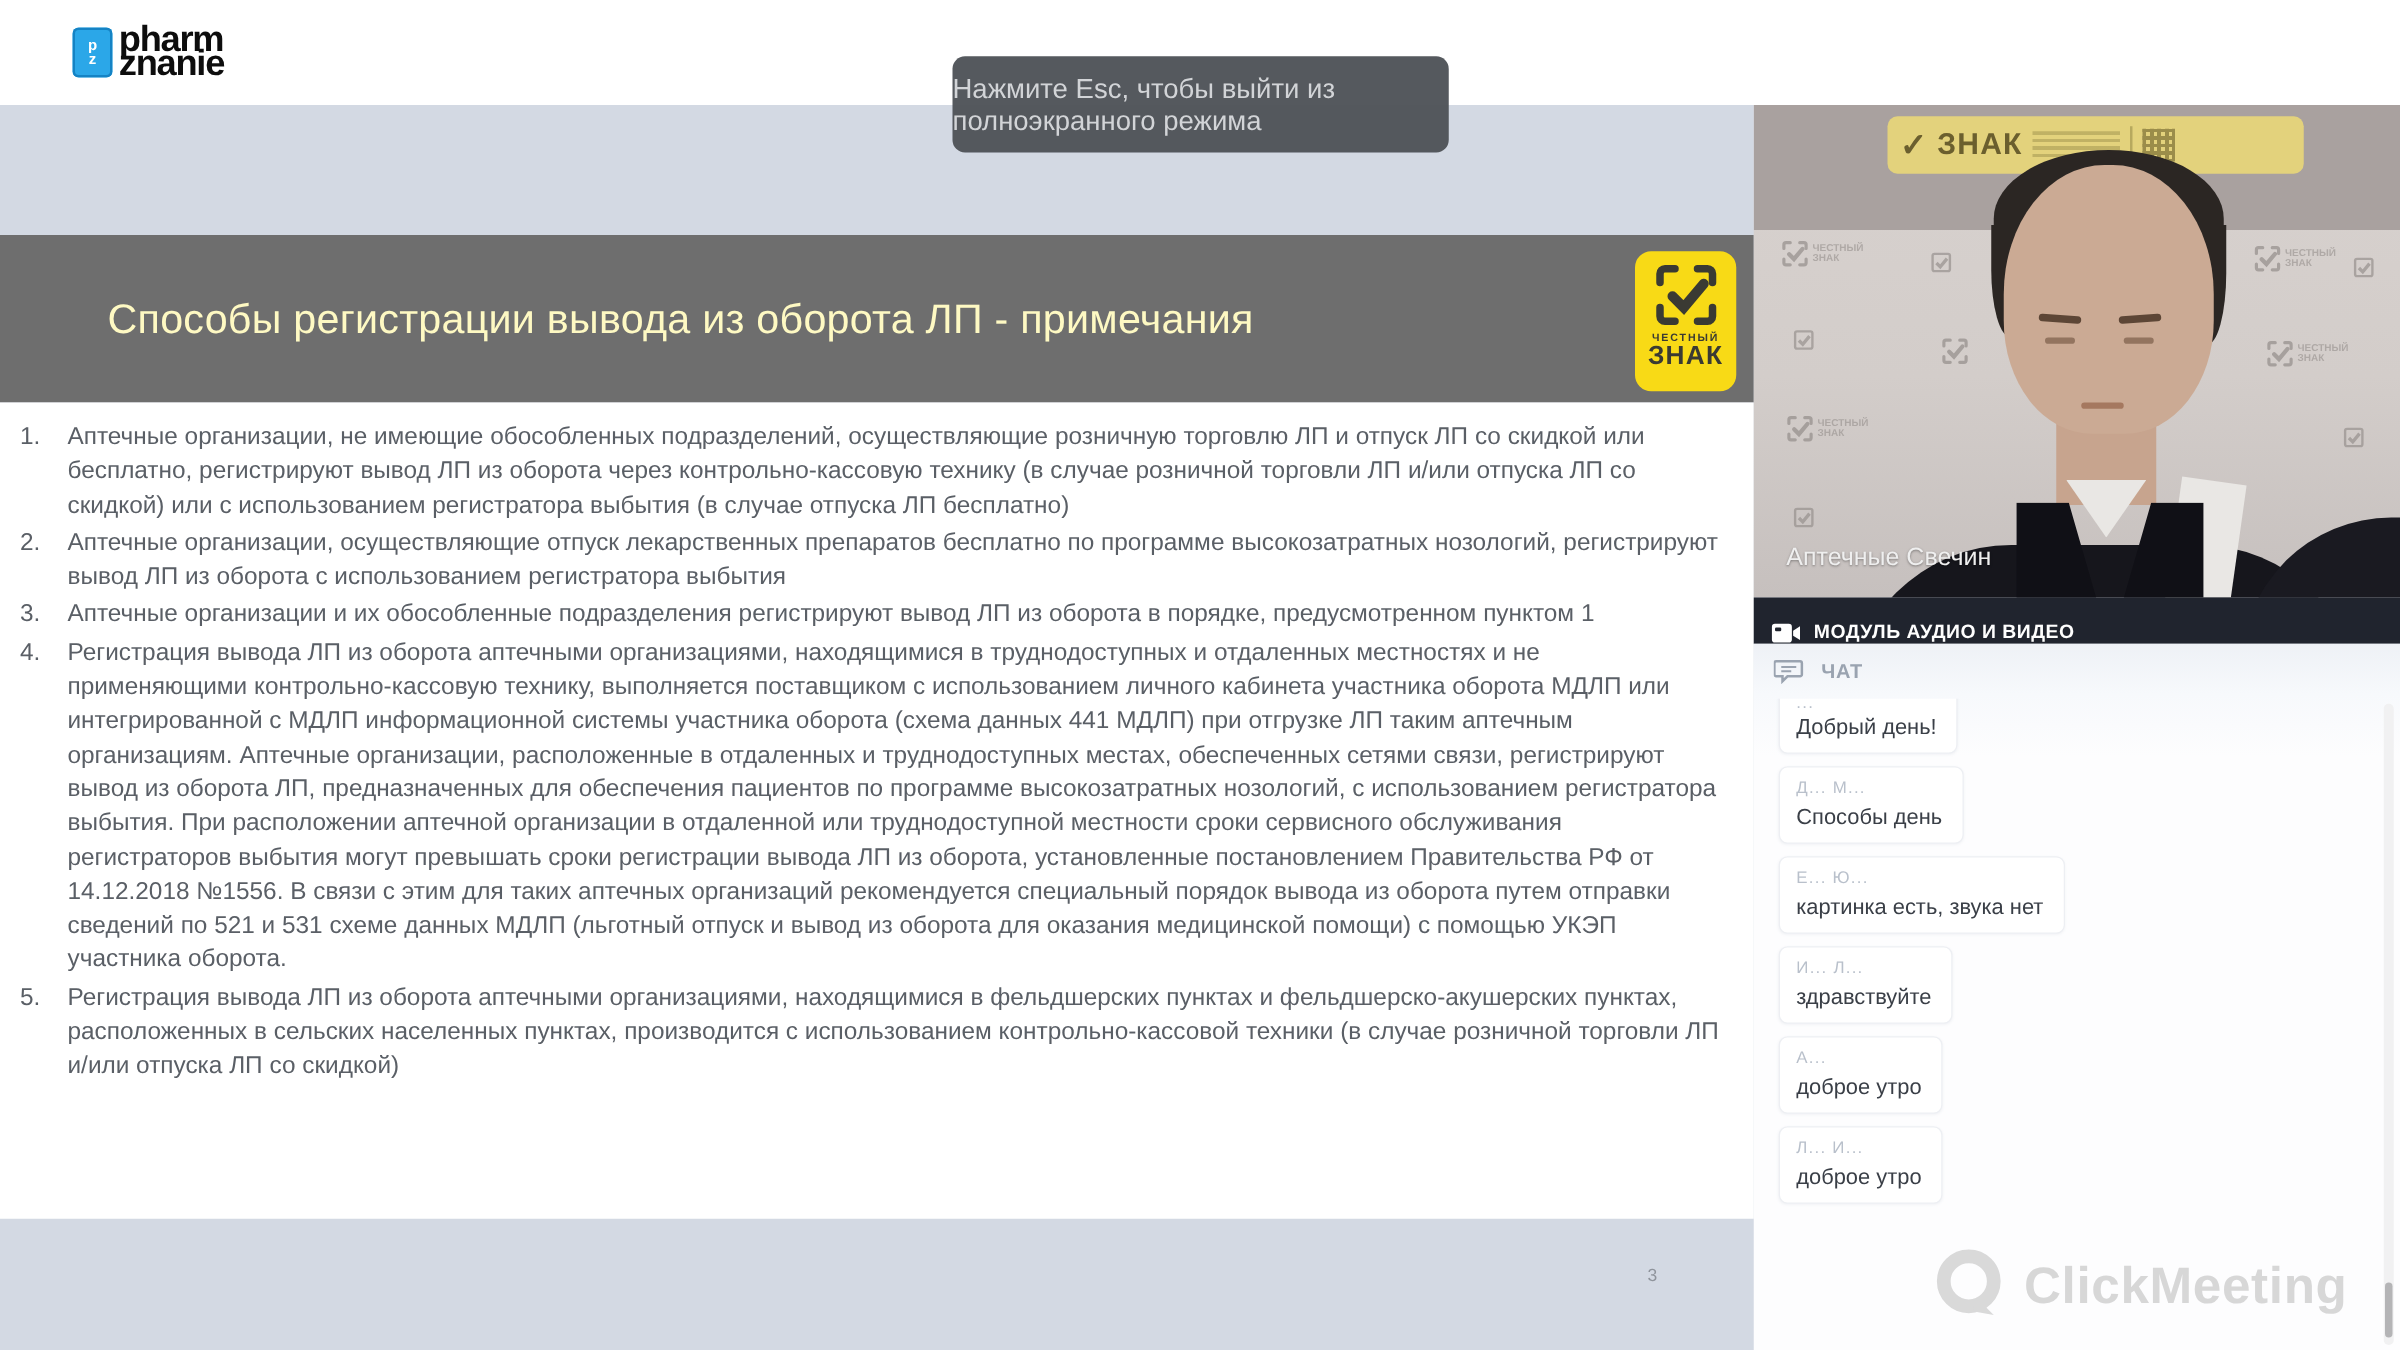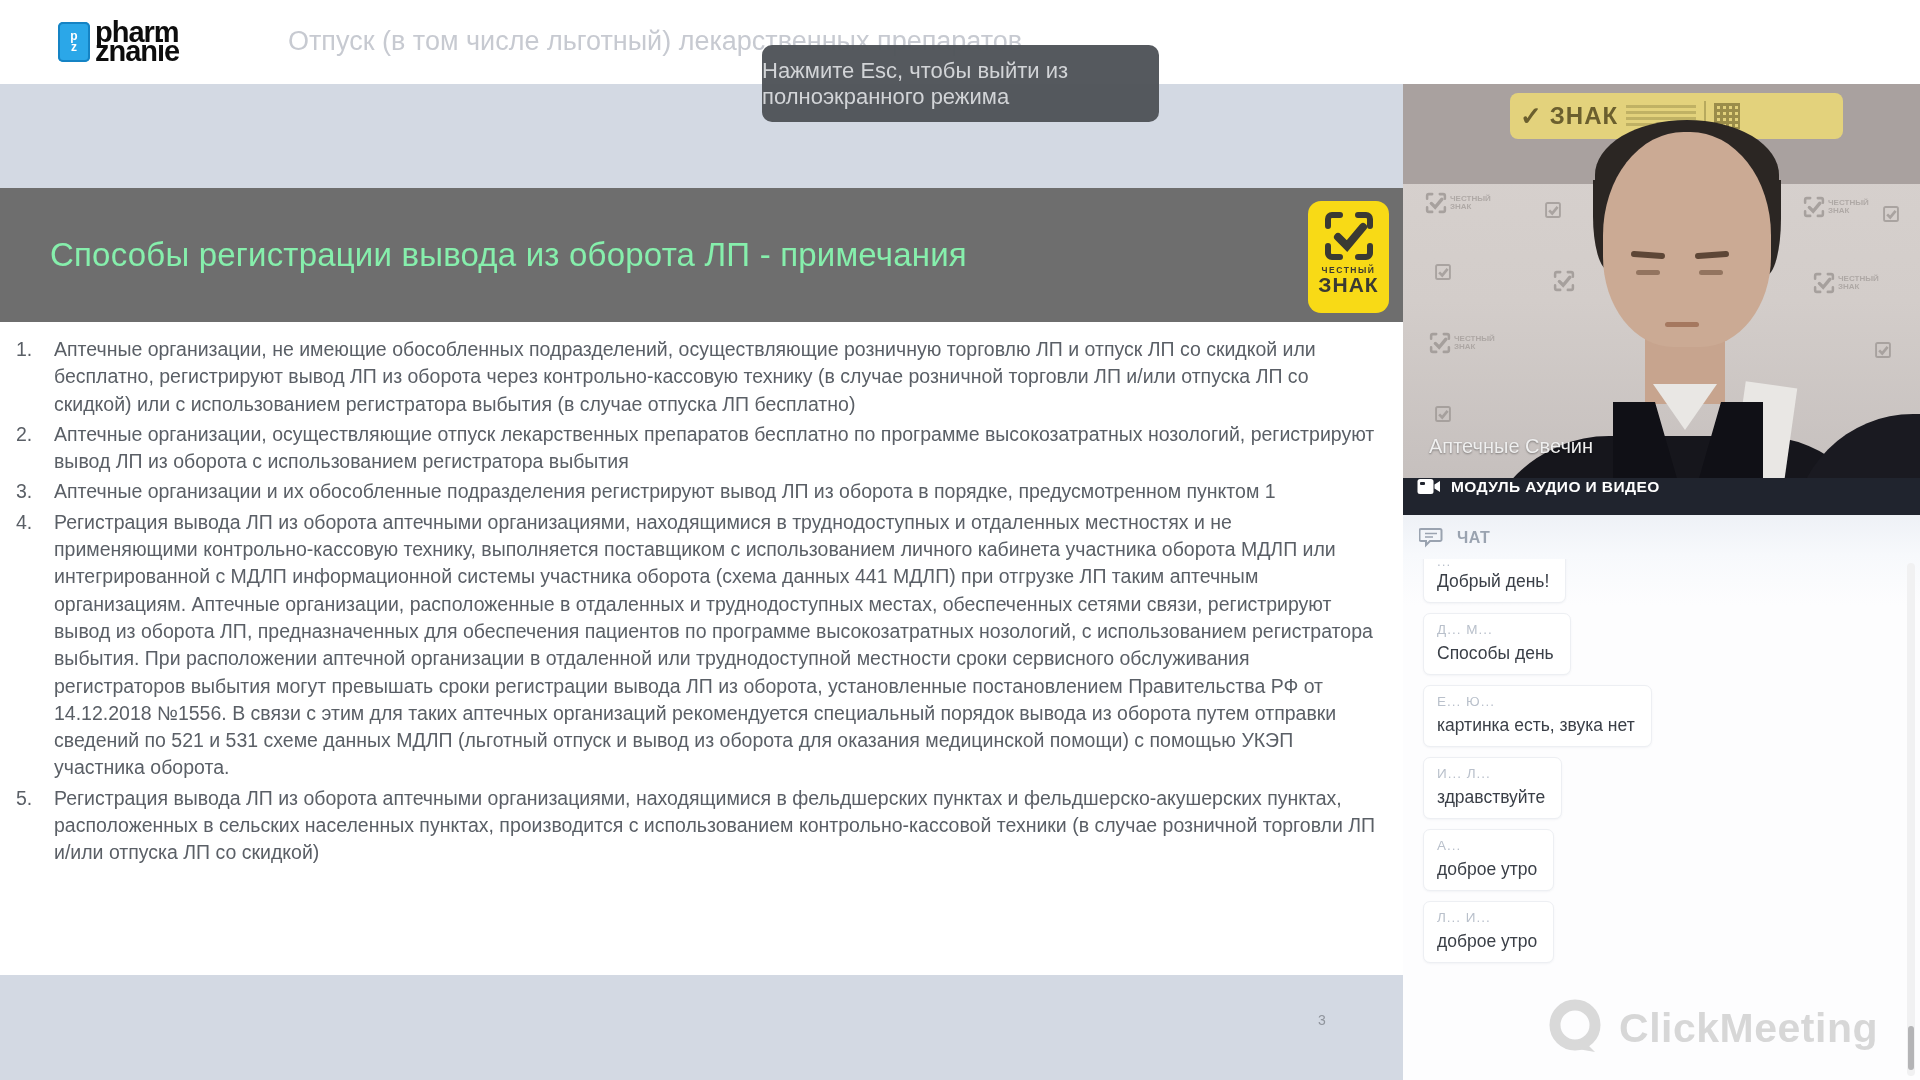--- a/index.html
+++ b/index.html
@@ -13,21 +13,21 @@
   .logo-text { color:#0d0d0d; font-weight:bold; font-size:29px; line-height:19px; letter-spacing:-1px; }
   .webinar-title { position:absolute; left:288px; top:26px; font-size:27px; color:#c7cad1; font-weight:400; white-space:nowrap; }
 
   
   .tooltip { position:absolute; left:762px; top:45px; width:397px; height:77px; background:rgba(80,84,89,0.97); border-radius:10px; display:flex; align-items:center; justify-content:center; z-index:10; }
   .tooltip span { color:#d2d4d7; font-size:22px; }
 
   
   .slide-zone { position:absolute; left:0; top:84px; width:1403px; height:996px; background:#d3d9e3; }
   .slide-titlebar { position:absolute; left:0; top:104px; width:1403px; height:134px; background:#6e6e6e; display:flex; align-items:center; }
-  .slide-title { color:#86efac; font-size:33px; padding-left:50px; letter-spacing:0.2px; }
+  .slide-title { color:#fef9c3; font-size:33px; padding-left:86px; letter-spacing:0.2px; }
   .slide-body { position:absolute; left:0; top:238px; width:1403px; height:653px; background:#ffffff; padding:14px 26px 0 14px; }
   .slide-list { width:100%; }
   .slide-item { display:flex; color:#5a5f66; font-size:19.5px; line-height:1.4; margin-bottom:3px; }
   .slide-item .num { width:40px; flex:0 0 40px; text-align:left; padding-left:2px; }
   .slide-item .txt { flex:1; }
   .page-number { position:absolute; left:1318px; top:690px; color:#8f949c; font-size:14px; }
 
   
   .hz-badge { position:absolute; left:1308px; top:117px; width:81px; height:112px; background:#f8da16; border-radius:13px; z-index:2; display:flex; flex-direction:column; align-items:center; padding-top:9px; }
   .hz-badge .hz-small { color:#3a3a33; font-size:8.5px; font-weight:bold; letter-spacing:1.5px; margin-top:3px; }
@@ -62,21 +62,21 @@
   .eye.l { left:233px; top:186px; }
   .eye.r { left:296px; top:186px; }
   .mouth { position:absolute; left:262px; top:238px; width:34px; height:5px; background:#a5785f; border-radius:3px; }
   .presenter-body { position:absolute; left:76px; top:352px; width:410px; height:130px; background:#16161c; border-radius:150px 150px 0 0; }
   .presenter-shirt { position:absolute; left:330px; top:300px; width:52px; height:180px; background:#e9e7e4; transform:rotate(8deg); }
   .presenter-body2 { position:absolute; left:390px; top:330px; width:160px; height:150px; background:#1a1a21; border-radius:120px 0 0 0; }
   .collar { position:absolute; left:250px; top:300px; width:64px; height:46px; background:#e9e7e4; clip-path:polygon(0 0, 100% 0, 50% 100%); }
   .lapel { position:absolute; left:210px; top:318px; width:150px; height:164px; background:#101016; clip-path:polygon(0 0, 28% 0, 50% 70%, 72% 0, 100% 0, 100% 100%, 0 100%); }
   .presenter-name { position:absolute; left:26px; top:351px; color:#efefef; font-size:20px; text-shadow:0 1px 2px rgba(0,0,0,0.4); }
 
-  .module-bar { position:absolute; left:0; top:478px; width:517px; height:37px; background:#20242e; display:flex; align-items:flex-start; gap:10px; padding-left:14px; }
+  .module-bar { position:absolute; left:0; top:478px; width:517px; height:37px; background:#20242e; display:flex; align-items:flex-end; gap:10px; padding-left:14px; }
   .module-bar span { color:#fefefe; font-size:15.5px; font-weight:bold; letter-spacing:0.4px; }
 
   .chat { position:absolute; left:0; top:515px; width:517px; height:565px; background:linear-gradient(180deg,#eef1f6 0%, #f7f9fc 40px, #fdfdfe 90px); }
   .chat-header { display:flex; align-items:center; gap:10px; padding:12px 0 0 16px; }
   .chat-header span { color:#9aa3b0; font-size:16px; font-weight:bold; letter-spacing:0.5px; }
   .chat-list { position:absolute; left:0; top:44px; width:500px; bottom:0; overflow:hidden; padding-left:20px; }
   .bubble { background:#ffffff; border:1px solid #edeff3; border-radius:7px; box-shadow:0 1px 2px rgba(120,130,150,0.08); padding:8px 16px 10px 13px; width:fit-content; max-width:350px; margin-bottom:10px; }
   .bubble .sender { color:#b9c0cb; font-size:13.5px; margin-bottom:6px; letter-spacing:1px; }
   .bubble .msg { color:#3a3f47; font-size:17.5px; font-weight:500; white-space:nowrap; }
   .bubble.first { margin-top:-14px; }
@@ -95,21 +95,20 @@
   <div class="logo">
     <div class="logo-icon">
       <span>p</span>
       <span>z</span>
     </div>
     <div class="logo-text">
       <div>pharm</div>
       <div>znanie</div>
     </div>
   </div>
-  <div class="webinar-title">Отпуск (в том числе льготный) лекарственных препаратов</div>
 </div>
 
 <div class="tooltip">
   <span>Нажмите Esc, чтобы выйти из полноэкранного режима</span>
 </div>
 
 <div class="slide-zone">
   <div class="slide-titlebar">
     <div class="slide-title">Способы регистрации вывода из оборота ЛП - примечания</div>
   </div>

